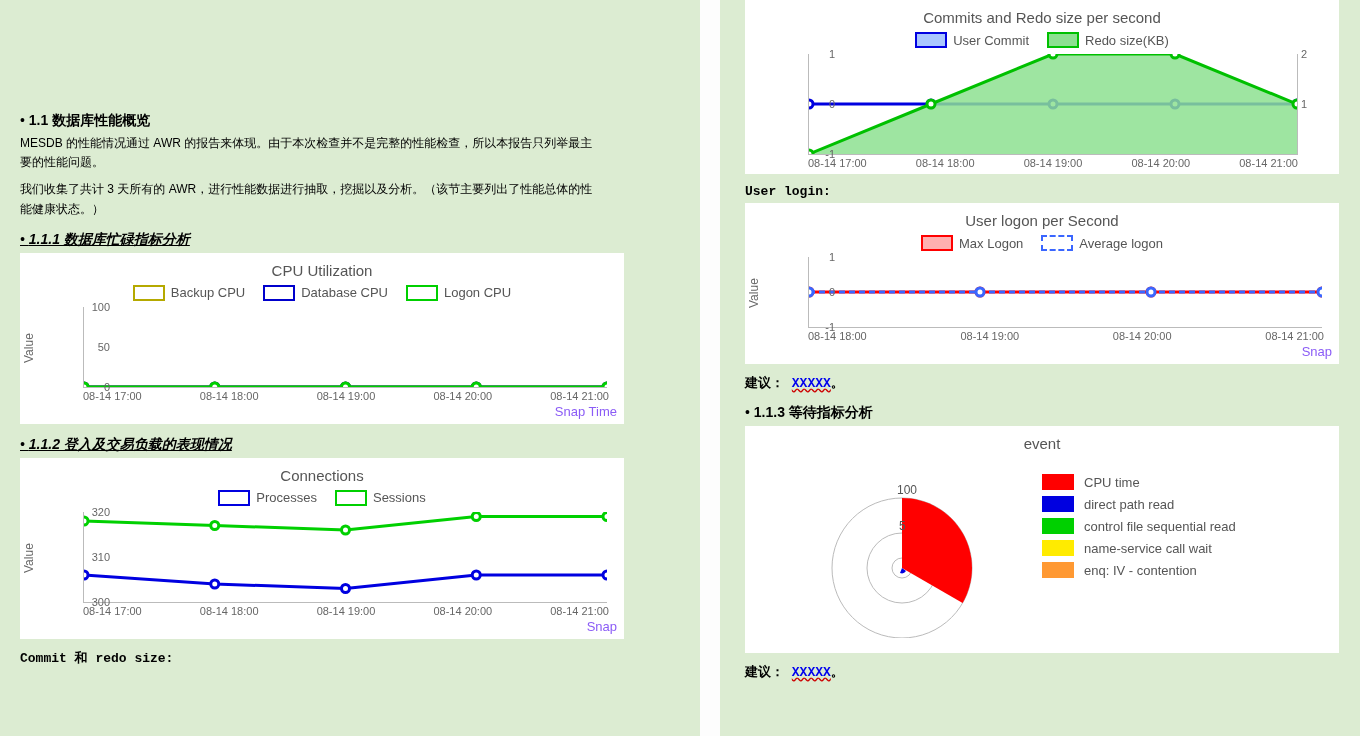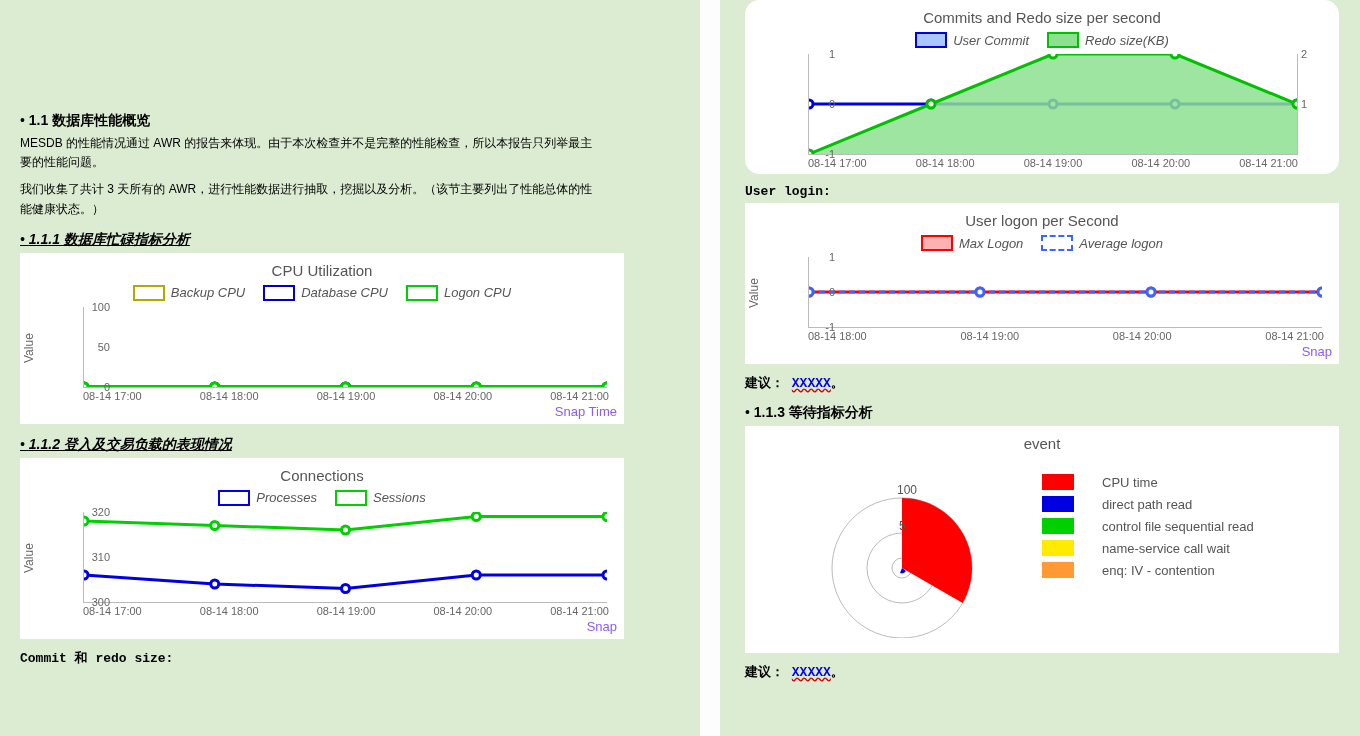--- a/index.html
+++ b/index.html
@@ -11,36 +11,36 @@
   .col-right{flex:1;padding:0 15px 0 15px;}
   .section-h{font-weight:bold;font-size:14px;margin:12px 0 4px 0;}
   .section-h.u{text-decoration:underline;font-style:italic;}
   .section-h::before{content:"• ";font-weight:normal;}
   .para{font-size:12px;line-height:1.6;margin:4px 0 8px 0;max-width:580px;}
   .mono{font-family:"Consolas","Courier New",monospace;font-weight:bold;font-size:13px;}
   .placeholder{color:#0000EE;text-decoration:underline wavy #cc0000;text-decoration-skip-ink:none;font-weight:bold;}
   .chart-box{background:#fff;border:1px solid #fff;margin:4px 0 10px 0;padding:4px 6px 4px 6px;}
   .chart-title{text-align:center;color:#555;font-size:15px;margin:4px 0 6px 0;}
   .legend-row{display:flex;justify-content:center;gap:18px;margin:2px 0 6px 0;}
-  .leg{display:flex;align-items:center;gap:6px;color:#555;font-size:13px;font-style:italic;}
+  .leg{display:flex;align-items:center;gap:6px;color:#555;font-size:13px;}
   .sw{width:32px;height:16px;border:2px solid;box-sizing:border-box;}
   .axis-label-v{position:absolute;left:2px;top:50%;transform:rotate(-90deg) translateY(-50%);transform-origin:left top;color:#666;font-size:12px;}
   .plot-wrap{position:relative;padding-left:26px;}
   .plot{position:relative;border-left:1px solid #bbb;border-bottom:1px solid #bbb;margin:0 10px 0 30px;}
   .yticks{position:absolute;left:0;top:0;bottom:0;width:28px;}
   .ytk{position:absolute;right:2px;transform:translateY(50%);bottom:0;color:#666;font-size:11px;text-align:right;width:26px;}
   .yticks-r{position:absolute;right:-28px;top:0;bottom:0;width:26px;}
   .ytkr{position:absolute;left:2px;transform:translateY(50%);bottom:0;color:#666;font-size:11px;}
   .xticks{display:flex;justify-content:space-between;color:#666;font-size:11px;margin:2px 8px 0 30px;}
   .x-lab{color:#8b5cf6;text-align:right;font-size:13px;margin-top:2px;}
   svg{display:block;}
   .topspace{height:90px;}
   .polar-wrap{display:flex;gap:20px;padding:10px;}
   .polar-legend{font-size:13px;color:#555;}
-  .polar-legend .row{display:flex;align-items:center;gap:28px;margin:6px 0;}
+  .polar-legend .row{display:flex;align-items:center;gap:10px;margin:6px 0;}
   .pbx{width:32px;height:16px;}
 </style>
 </head>
 <body>
 
 <div class="cols">
 
   <div class="col col-left">
     <div class="topspace"></div>
     <div class="section-h">1.1  数据库性能概览</div>
@@ -154,21 +154,21 @@
 
     <div class="mono">Commit 和 redo size:</div>
   </div>
 
   <div class="gap"></div>
     <div class="sep"></div>
     <div class="gap"></div>
 
   <div class="col col-right">
 
-    <div class="chart-box" style="width:580px;margin-top:0;border-radius:14px;">
+    <div class="chart-box" style="width:580px;margin-top:0;">
       <div class="chart-title">Commits and Redo size per second</div>
       <div class="legend-row">
           <div class="leg">
             <div class="sw" style="border-color: rgb(0, 0, 224); background: rgb(169, 198, 255);"></div>
             <span>User Commit</span>
           </div>
           <div class="leg">
             <div class="sw" style="border-color: rgb(0, 192, 0); background: rgb(141, 224, 144);"></div>
             <span>Redo size(KB)</span>
           </div>

